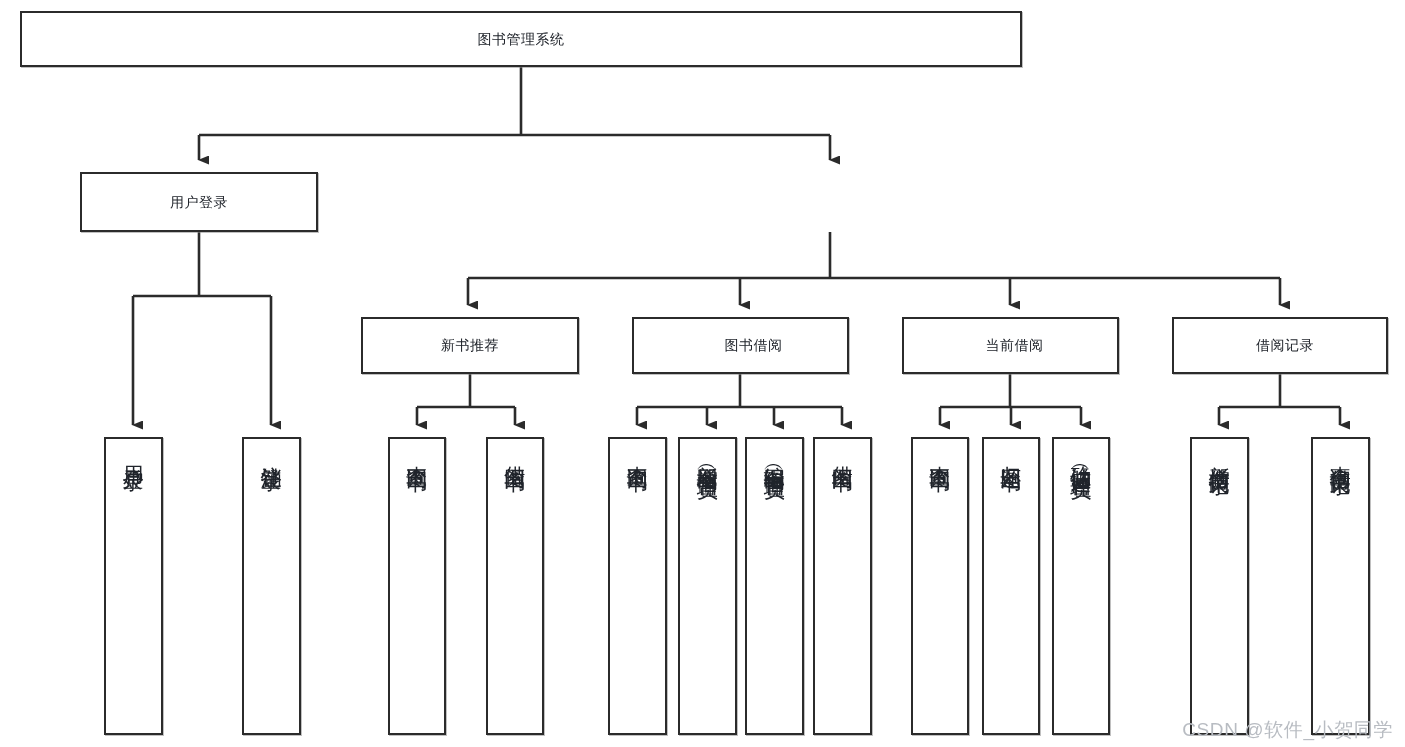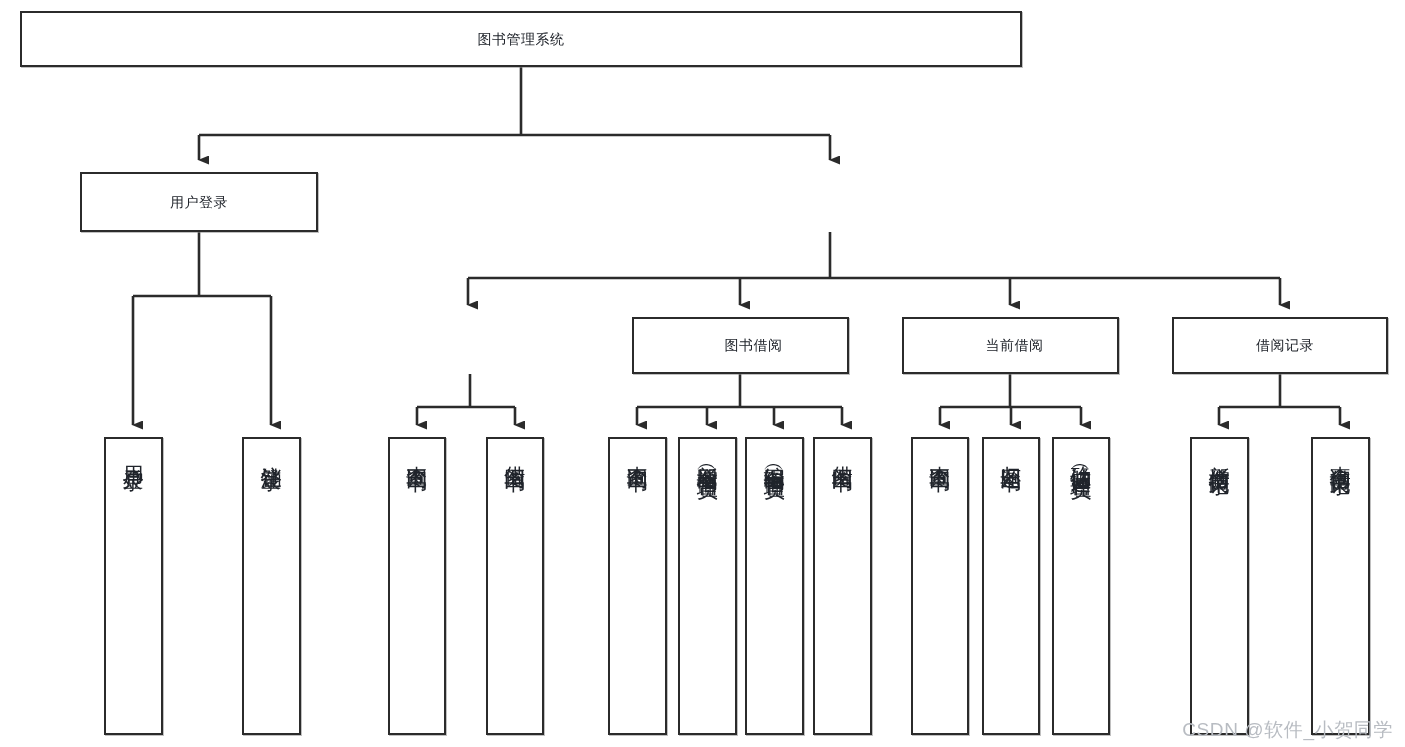--- a/index.html
+++ b/index.html
@@ -132,20 +132,23 @@
   </svg>
 
   <div class="node horizontal" id="node-root" style="left: 20px; top: 11px; width: 1002px; height: 56px; border-color: rgb(43, 43, 43); background: rgb(255, 255, 255);">
     <span class="label" style="color: rgb(32, 36, 43);">图书管理系统</span>
   </div>
 
   <div class="node horizontal" id="node-l1-0" style="left: 80px; top: 172px; width: 238px; height: 60px; border-color: rgb(43, 43, 43); background: rgb(255, 255, 255);">
     <span class="label" style="color: rgb(32, 36, 43);">用户登录</span>
   </div>
 
+  <div class="node horizontal" id="node-l2-0" style="left: 361px; top: 317px; width: 218px; height: 57px; border-color: rgb(43, 43, 43); background: rgb(255, 255, 255);">
+    <span class="label" style="color: rgb(32, 36, 43);">新书推荐</span>
+  </div>
   <div class="node horizontal" id="node-l2-1" style="left: 632px; top: 317px; width: 217px; height: 57px; border-color: rgb(43, 43, 43); background: rgb(255, 255, 255);">
     <span class="label" style="color: rgb(32, 36, 43); margin-left: 26px;">图书借阅</span>
   </div>
   <div class="node horizontal" id="node-l2-2" style="left: 902px; top: 317px; width: 217px; height: 57px; border-color: rgb(43, 43, 43); background: rgb(255, 255, 255); padding-left: 8px;">
     <span class="label" style="color: rgb(32, 36, 43);">当前借阅</span>
   </div>
   <div class="node horizontal" id="node-l2-3" style="left: 1172px; top: 317px; width: 216px; height: 57px; border-color: rgb(43, 43, 43); background: rgb(255, 255, 255);">
     <span class="label" style="color: rgb(32, 36, 43); margin-left: 10px;">借阅记录</span>
   </div>
 

